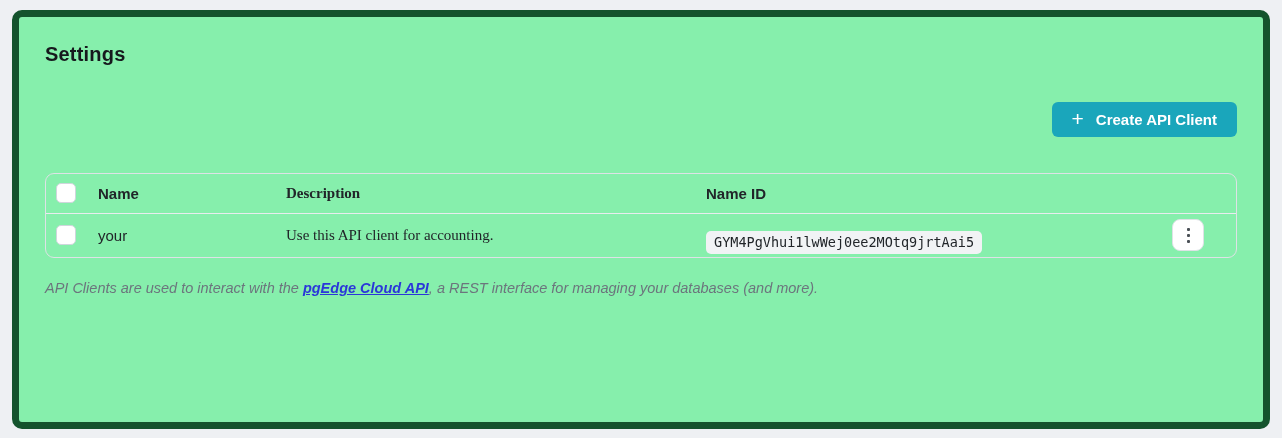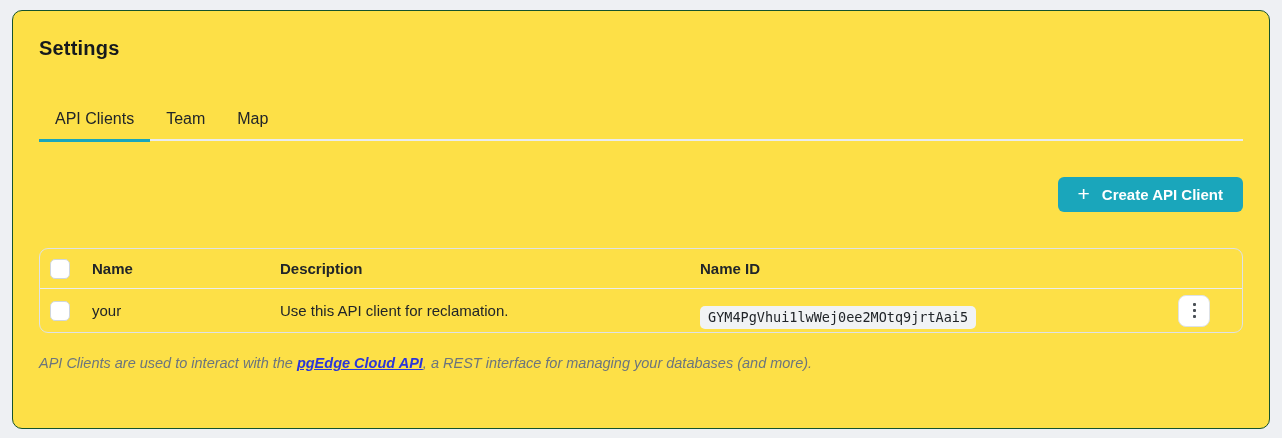--- a/index.html
+++ b/index.html
@@ -6,22 +6,22 @@
   html, body {
     width: 1282px; height: 438px;
     background: #eef0f3;
     font-family: "Liberation Sans", sans-serif;
     color: #212529;
     overflow: hidden;
   }
   .card {
     margin: 10px 12px 9px 12px;
     height: 419px;
-    background: #fde047;
-    border: 1px solid #14532d;
+    background: #86efac;
+    border: 7px solid #14532d;
     border-radius: 10px;
     padding: 26px 26px 0 26px;
   }
   .page-title {
     font-size: 20px;
     font-weight: 700;
     color: #16191d;
     letter-spacing: .2px;
   }
   
@@ -79,21 +79,21 @@
   table { width: 100%; border-collapse: collapse; }
   th, td {
     text-align: left;
     vertical-align: middle;
     font-size: 15px;
   }
   thead th { font-weight: 700; height: 39px; }
   tbody td { height: 44px; border-top: 1px solid #e9ecef; }
   .col-check   { width: 52px; padding-left: 10px; }
   .col-name    { width: 188px; }
-  .col-desc    { width: 420px; }
+  .col-desc    { width: 420px; font-family: Liberation Serif, serif; }
   .col-auth    { }
   .col-actions { width: 64px; }
   .checkbox {
     width: 20px; height: 20px;
     border: 1px solid #cfd6dc;
     border-radius: 5px;
     background: #fff;
     display: inline-block;
     vertical-align: middle;
     cursor: pointer;
@@ -142,25 +142,20 @@
     cursor: pointer;
   }
 </style>
 </head>
 <body>
 
 <div class="card">
 
   <h1 class="page-title">Settings</h1>
 
-  <div class="tabs">
-    <div class="tab active">API Clients</div>
-    <div class="tab">Team</div>
-    <div class="tab">Map</div>
-  </div>
 
   <div class="toolbar">
     <button class="btn-create">
       <span class="plus">+</span>
       <span>Create API Client</span>
     </button>
   </div>
 
   <div class="table-wrap">
     <table>
@@ -174,21 +169,21 @@
           <th class="col-auth">Name ID</th>
           <th class="col-actions"></th>
         </tr>
       </thead>
       <tbody>
         <tr>
           <td class="col-check">
             <span class="checkbox"></span>
           </td>
           <td class="col-name">your</td>
-          <td class="col-desc">Use this API client for reclamation.</td>
+          <td class="col-desc">Use this API client for accounting.</td>
           <td class="col-auth">
             <span class="auth-badge">GYM4PgVhui1lwWej0ee2MOtq9jrtAai5</span>
           </td>
           <td class="col-actions">
             <span class="kebab-btn">
               <span class="kebab-dots"></span>
             </span>
           </td>
         </tr>
       </tbody>

